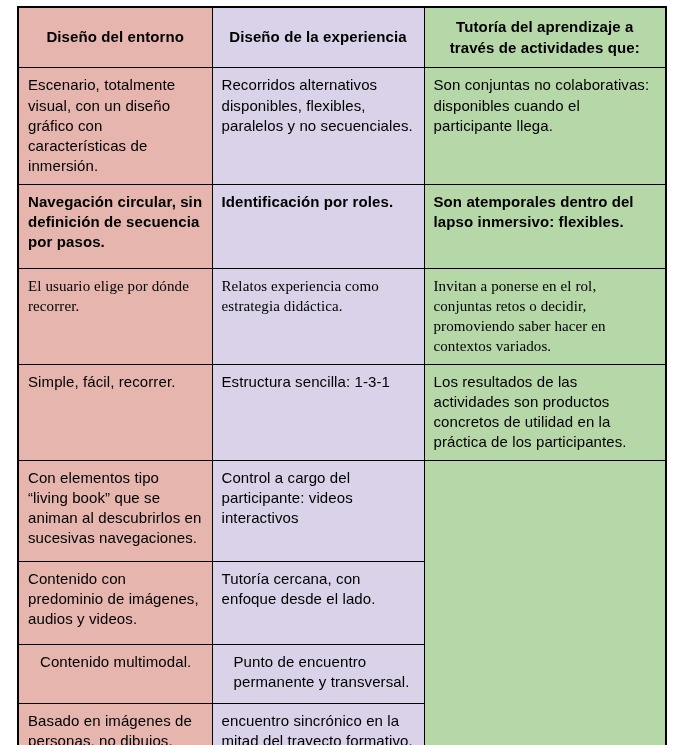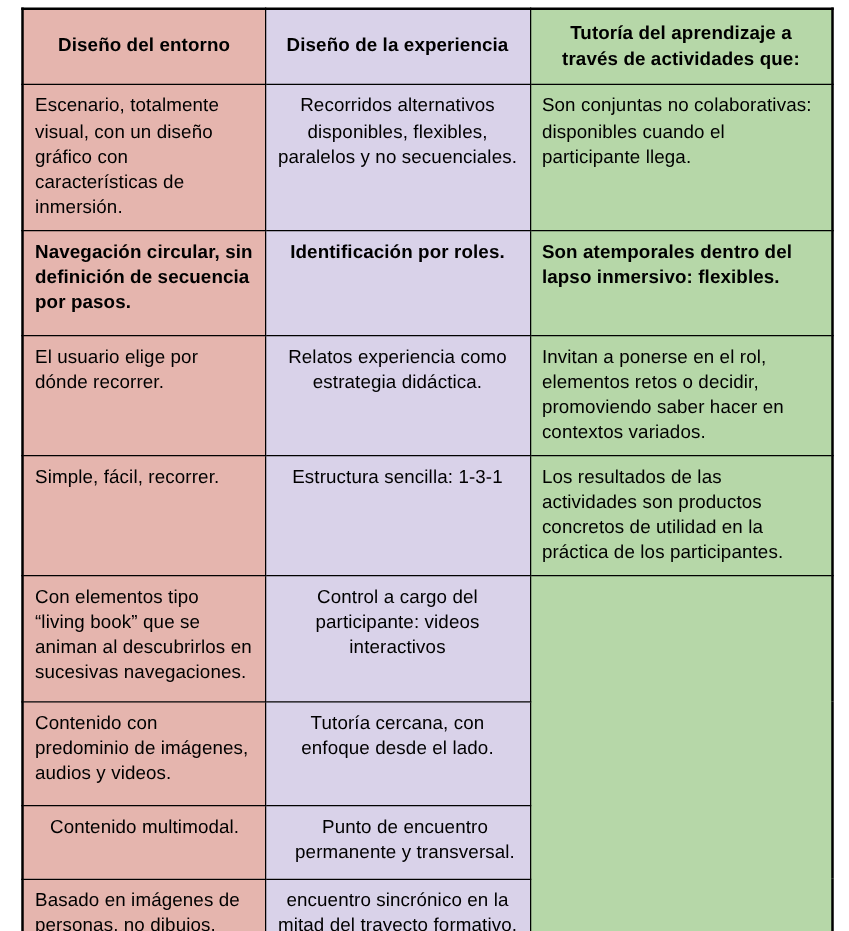--- a/index.html
+++ b/index.html
@@ -46,29 +46,29 @@
   table.matrix thead th {
     text-align: center;
     font-weight: bold;
     vertical-align: middle;
     padding: 9px 8px;
     font-size: 15px;
     line-height: 1.38;
     height: 40px;
   }
   .col-env  { background: #e5b5ae; }
-  .col-exp  { background: #d9d2e9; text-align: center; }
+  .col-exp  { background: #d9d2e9; }
   .col-apr  { background: #b6d7a8; }
 
   .cell-text { display: block; white-space: pre-line; }
 
   
   tr.r0 td { height: 76px; }
   tr.r1 td { height: 69px; font-weight: bold; }
-  tr.r2 td { height: 75px; }
+  tr.r2 td { height: 75px; font-family: Liberation Serif, serif; }
   tr.r3 td { height: 74px; }
   tr.r4 td { height: 86px; }
   tr.r5 td { height: 68px; margin-top: 32px; }
   tr.r6 td { height: 44px; padding-left: 21px; }
   tr.r7 td { height: 59px; }
 </style>
 </head>
 <body>
 
 <div id="page-root">
@@ -110,21 +110,21 @@
           </td>
       </tr>
       <tr class="r2">
         <td class="col-env">
             <span class="cell-text">El usuario elige por dónde recorrer.</span>
           </td>
         <td class="col-exp">
             <span class="cell-text">Relatos experiencia como estrategia didáctica.</span>
           </td>
         <td class="col-apr">
-            <span class="cell-text">Invitan a ponerse en el rol, elementos retos o decidir, promoviendo saber hacer en contextos variados.</span>
+            <span class="cell-text">Invitan a ponerse en el rol, conjuntas retos o decidir, promoviendo saber hacer en contextos variados.</span>
           </td>
       </tr>
       <tr class="r3">
         <td class="col-env">
             <span class="cell-text">Simple, fácil, recorrer.</span>
           </td>
         <td class="col-exp">
             <span class="cell-text">Estructura sencilla: 1-3-1</span>
           </td>
         <td class="col-apr">

